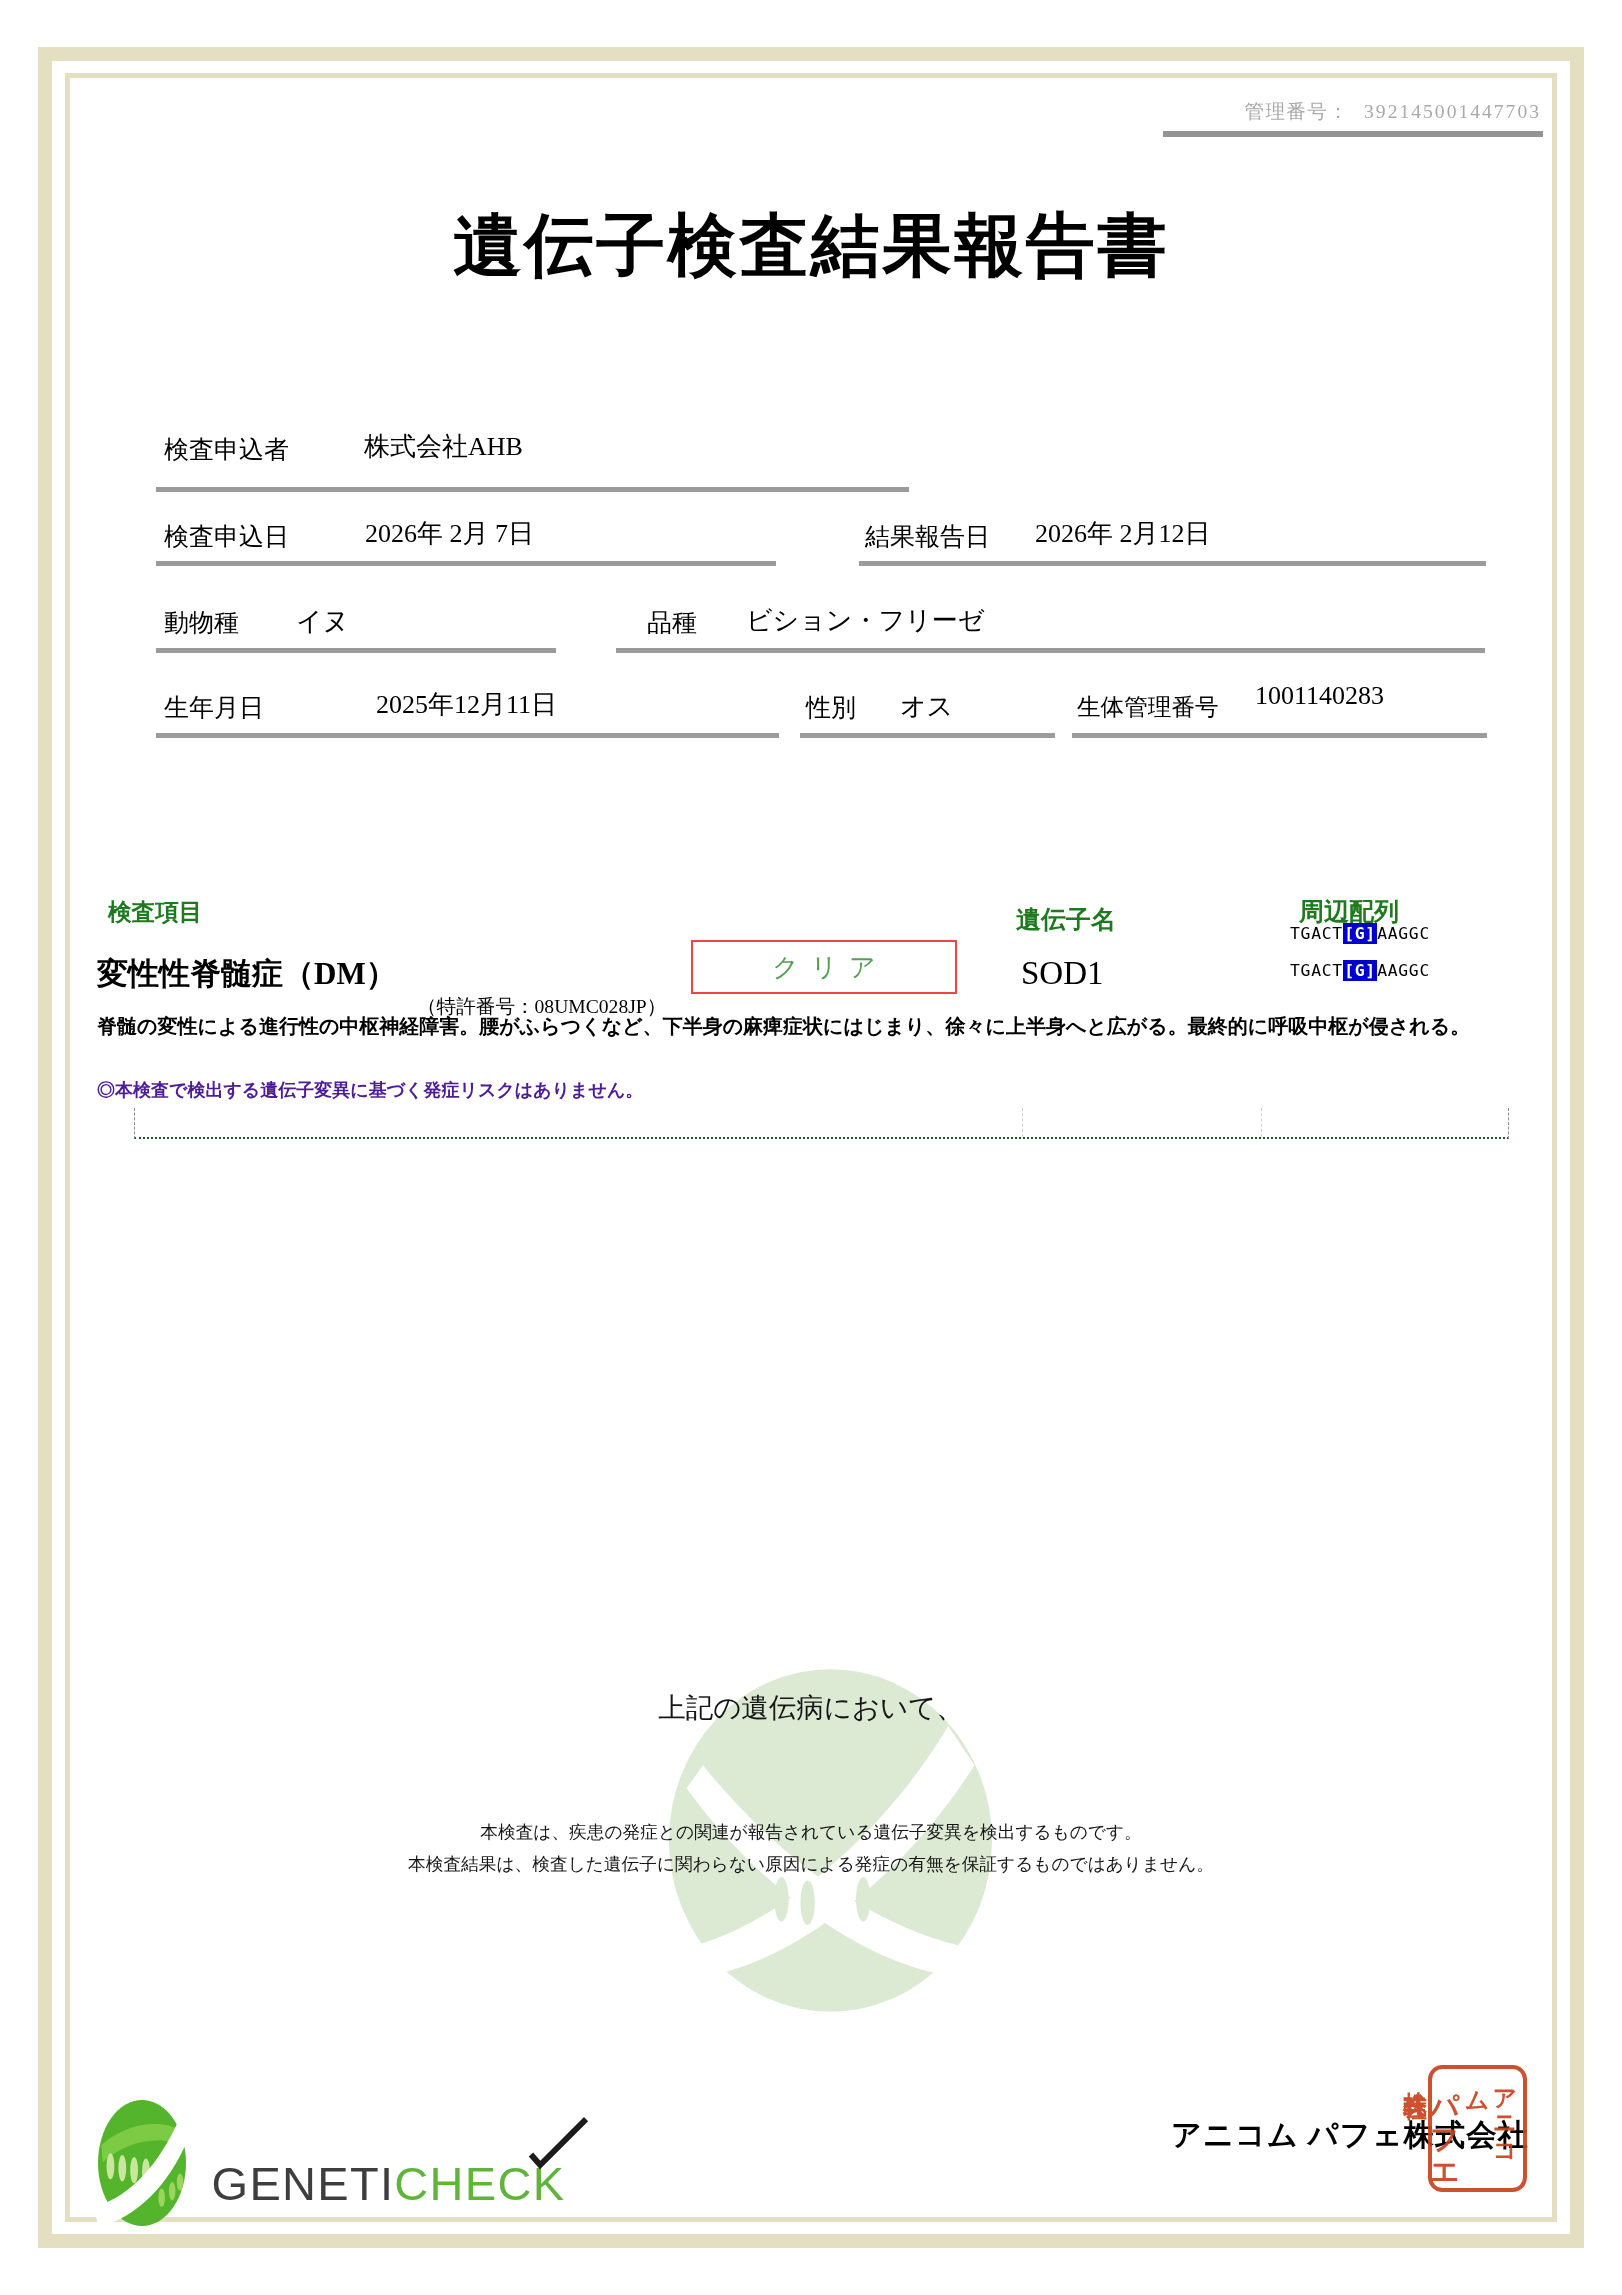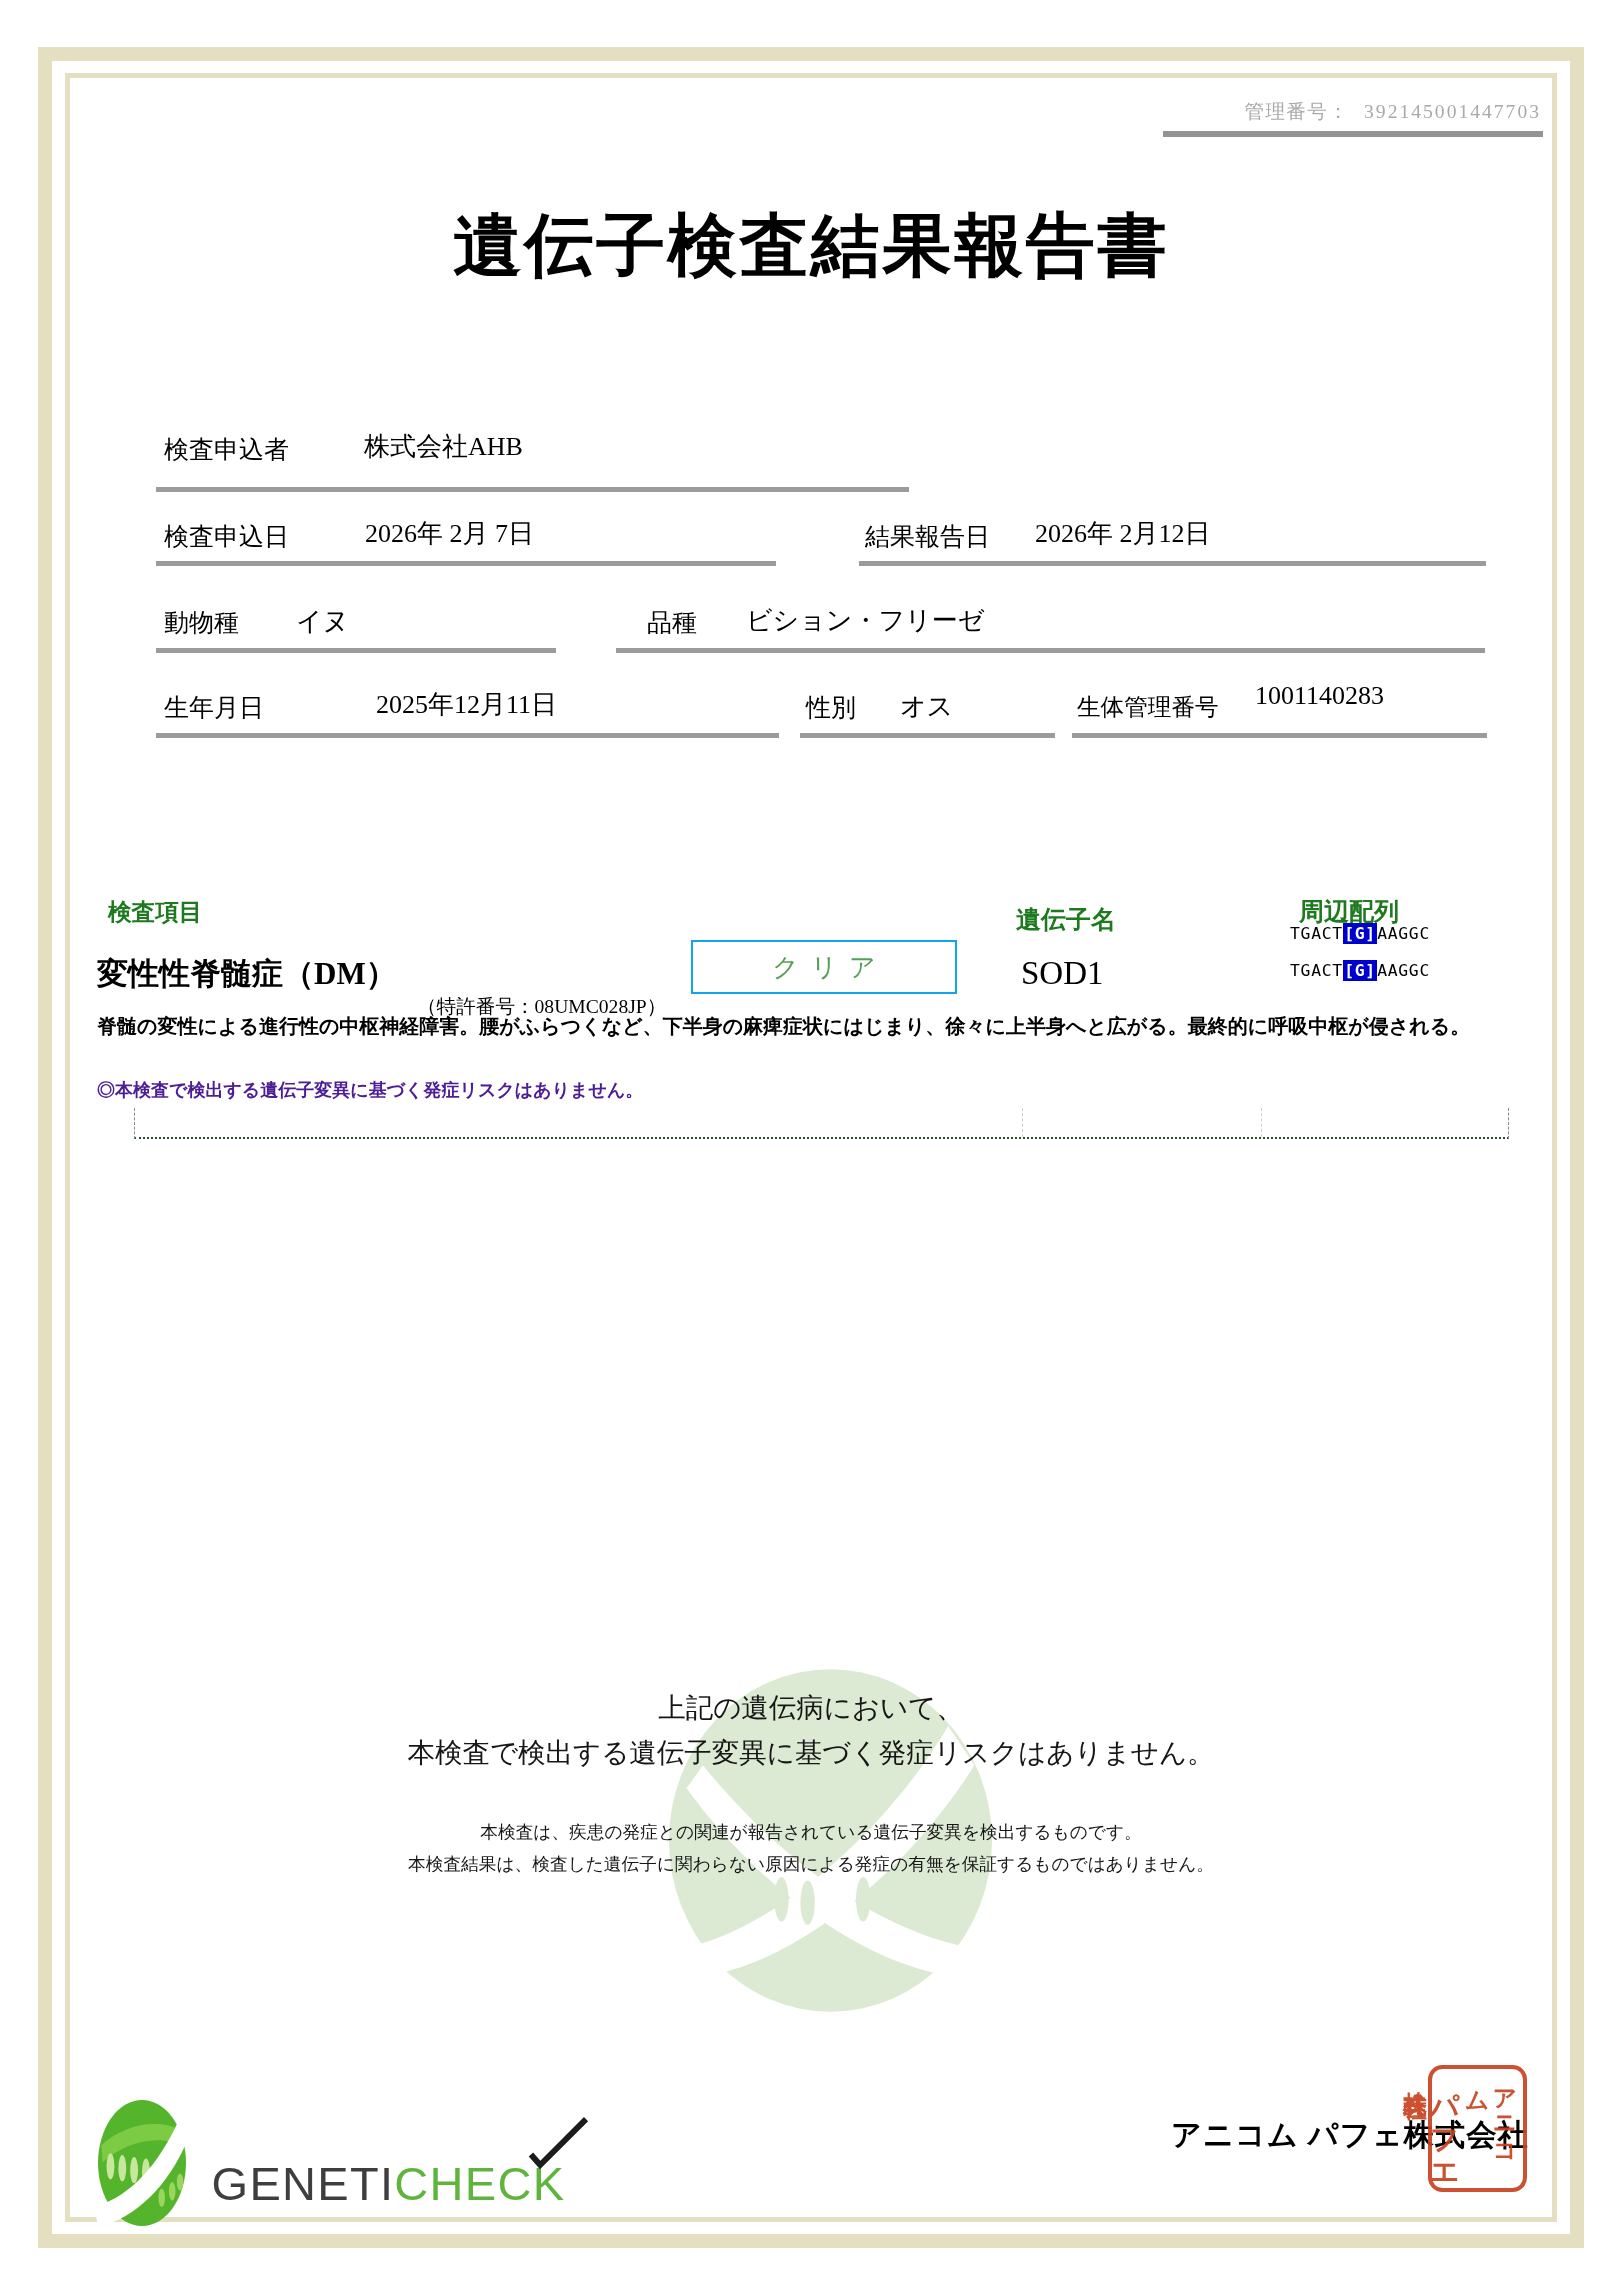--- a/index.html
+++ b/index.html
@@ -13,21 +13,21 @@
   .mgmt .num{margin-left:15px;letter-spacing:2px;}
   .mgmt-line{top:131px;left:1163px;width:380px;height:5.9px;background:#949494;}
   .doc-title{top:200px;left:0;width:100%;text-align:center;font-size:69px;font-weight:bold;letter-spacing:2.6px;}
   .flabel{font-size:25px;white-space:nowrap;}
   .fvalue{font-size:26px;white-space:nowrap;}
   .uline{height:5.2px;background:#9b9b9b;}
   .green{color:#1e7a1e;}
   .sec-head{font-weight:bold;white-space:nowrap;}
   .disease{font-size:31px;font-weight:bold;white-space:nowrap;}
   .patent{font-size:19.6px;white-space:nowrap;}
-  .clear-box{left:691px;top:940px;width:262px;height:50px;border:2px solid #0ea5e9;
+  .clear-box{left:691px;top:940px;width:262px;height:50px;border:2px solid #ef4444;
              display:flex;align-items:center;justify-content:center;}
   .clear-box span{font-size:26px;color:#55a055;letter-spacing:11.8px;padding-left:11.8px;}
   .gene{font-size:33px;white-space:nowrap;}
   .seq{left:1290px;font-family:"DejaVu Sans Mono", monospace;font-size:16.4px;white-space:nowrap;letter-spacing:0.7px;}
   .seq .hl{background:#0000cc;color:#ffffff;font-weight:bold;padding:0.7px 1.3px;}
   .desc{left:97px;top:1010px;width:1404px;font-size:20px;font-weight:bold;line-height:1.6;}
   .risk{left:97px;top:1078px;font-size:18px;font-weight:bold;color:#4c1d95;white-space:nowrap;text-align:right;}
   .dotbox{left:134px;top:1108px;width:1373px;height:29px;
           border-left:1.3px dashed #8a8a8a;border-right:1.3px dashed #8a8a8a;
           border-bottom:2.6px dotted #23512a;}
@@ -126,21 +126,20 @@
     <ellipse cx="95" cy="345" rx="11" ry="34" fill="#dcead4"></ellipse>
     <ellipse cx="135" cy="350" rx="11" ry="34" fill="#dcead4"></ellipse>
     <ellipse cx="175" cy="355" rx="11" ry="34" fill="#dcead4"></ellipse>
     <ellipse cx="215" cy="360" rx="11" ry="34" fill="#dcead4"></ellipse>
     <ellipse cx="300" cy="355" rx="11" ry="34" fill="#dcead4"></ellipse>
     <ellipse cx="340" cy="350" rx="11" ry="34" fill="#dcead4"></ellipse>
     <ellipse cx="380" cy="342" rx="11" ry="34" fill="#dcead4"></ellipse>
   </svg>
 
   <div class="abs summary sum-big" style="top:1690px;">上記の遺伝病において、</div>
-  <div class="abs summary sum-big" style="top:1735px;">本検査で検出する遺伝子変異に基づく発症リスクはありません。</div>
   <div class="abs summary sum-small" style="top:1820px;">本検査は、疾患の発症との関連が報告されている遺伝子変異を検出するものです。</div>
   <div class="abs summary sum-small" style="top:1852px;">本検査結果は、検査した遺伝子に関わらない原因による発症の有無を保証するものではありません。</div>
 
   <div class="abs logo-row">
     <svg width="92" height="130" viewBox="0 0 140 198">
       <ellipse cx="70" cy="99" rx="67" ry="96" fill="#54b42c"></ellipse>
       <path d="M8 72 C45 38 100 30 134 52 L134 74 C98 54 45 66 10 98 Z" fill="#7dcb44"></path>
       <ellipse cx="22" cy="104" rx="6" ry="20" fill="#c9e79c"></ellipse>
       <ellipse cx="40" cy="107" rx="6" ry="20" fill="#c9e79c"></ellipse>
       <ellipse cx="58" cy="110" rx="6" ry="20" fill="#c9e79c"></ellipse>

